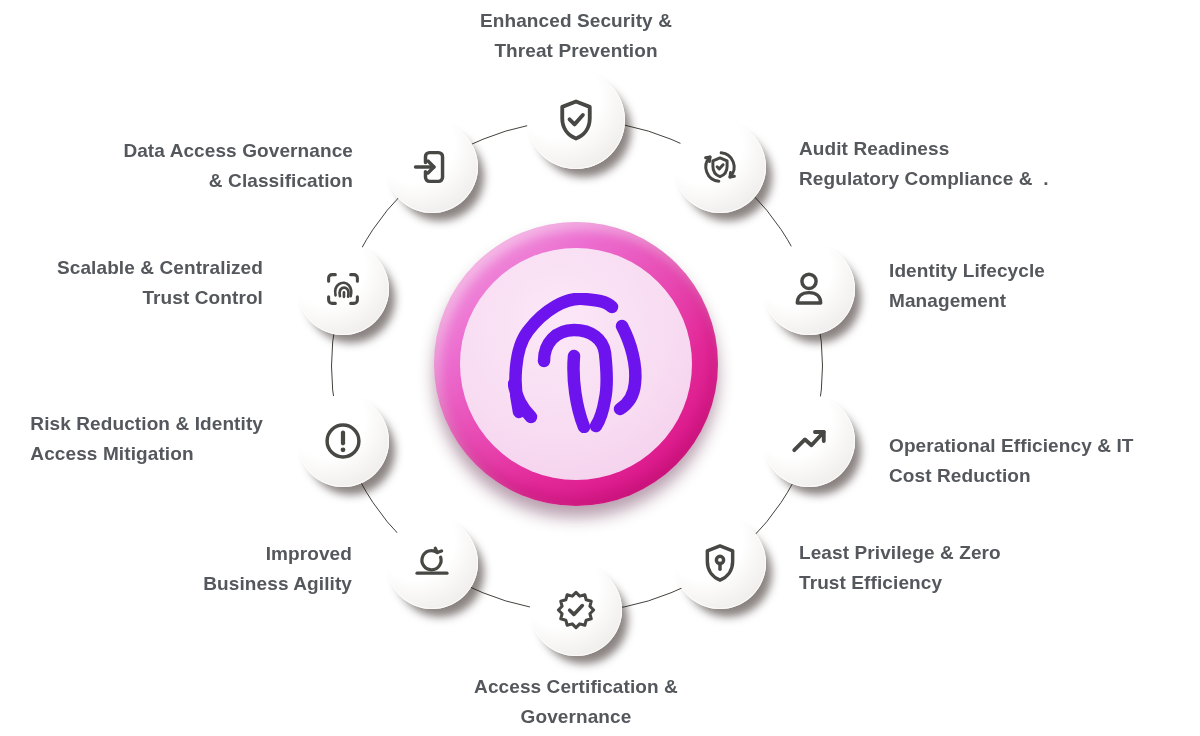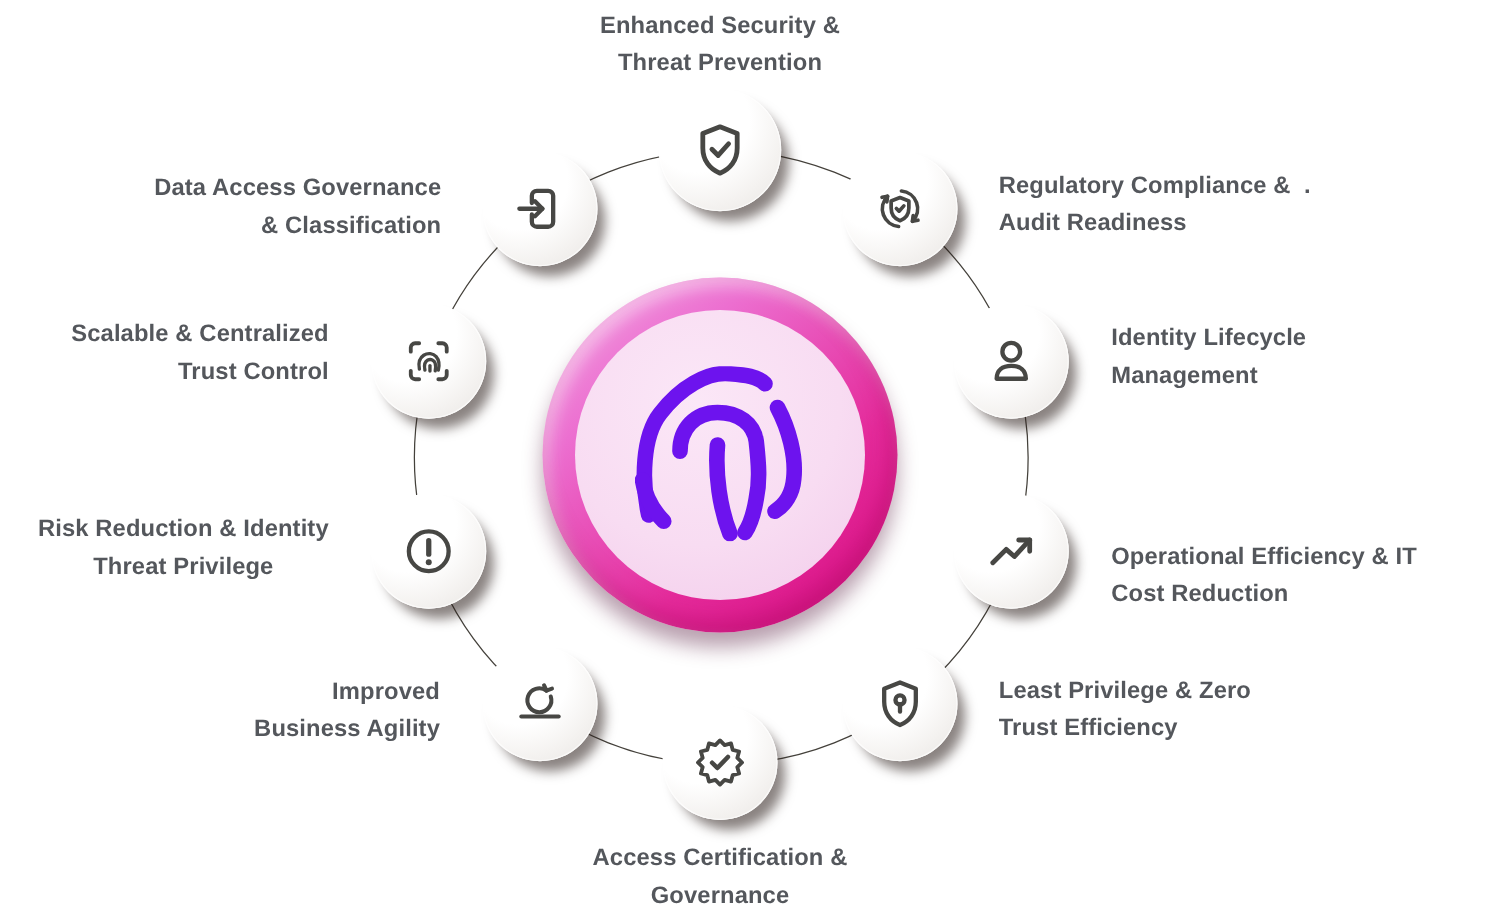--- a/index.html
+++ b/index.html
@@ -44,21 +44,21 @@
   .pos-n3{left:809px;top:441px}.pos-n4{left:720px;top:563px}.pos-n5{left:576px;top:610px}
   .pos-n6{left:432px;top:563px}.pos-n7{left:343px;top:441px}.pos-n8{left:343px;top:289px}
   .pos-n9{left:432px;top:167px}
   .pos-l0{left:576px;top:6px;transform:translateX(-50%);text-align:center}
   .pos-l1{left:799px;top:134px;text-align:left}
   .pos-l2{left:889px;top:256px;text-align:left}
   .pos-l3{left:889px;top:431px;text-align:left}
   .pos-l4{left:799px;top:538px;text-align:left}
   .pos-l5{left:576px;top:672px;transform:translateX(-50%);text-align:center}
   .pos-l6{right:848px;top:539px;text-align:right}
-  .pos-l7{right:937px;top:409px;text-align:center}
+  .pos-l7{right:937px;top:409px;text-align:left}
   .pos-l8{right:937px;top:253px;text-align:right}
   .pos-l9{right:847px;top:136px;text-align:right}
 </style>
 </head>
 <body>
 
 <div class="stage">
 
   <div class="ring"></div>
 
@@ -153,22 +153,22 @@
       <path d="M3.4 12 H13"></path>
       <path d="M9.9 8.9 L13 12 L9.9 15.1"></path>
     </svg>
   </div>
 
   <div class="label pos-l0">
     <div>Enhanced Security &amp;</div>
     <div>Threat Prevention</div>
   </div>
   <div class="label pos-l1">
+    <div>Audit Readiness</div>
     <div>Regulatory Compliance &amp; &nbsp;.</div>
-    <div>Audit Readiness</div>
   </div>
   <div class="label pos-l2">
     <div>Identity Lifecycle</div>
     <div>Management</div>
   </div>
   <div class="label pos-l3">
     <div>Operational Efficiency &amp; IT</div>
     <div>Cost Reduction</div>
   </div>
   <div class="label pos-l4">
@@ -178,21 +178,21 @@
   <div class="label pos-l5">
     <div>Access Certification &amp;</div>
     <div>Governance</div>
   </div>
   <div class="label pos-l6">
     <div>Improved</div>
     <div>Business Agility</div>
   </div>
   <div class="label pos-l7">
     <div>Risk Reduction &amp; Identity</div>
-    <div>Threat Privilege</div>
+    <div>Access Mitigation</div>
   </div>
   <div class="label pos-l8">
     <div>Scalable &amp; Centralized</div>
     <div>Trust Control</div>
   </div>
   <div class="label pos-l9">
     <div>Data Access Governance</div>
     <div>&amp; Classification</div>
   </div>
 

